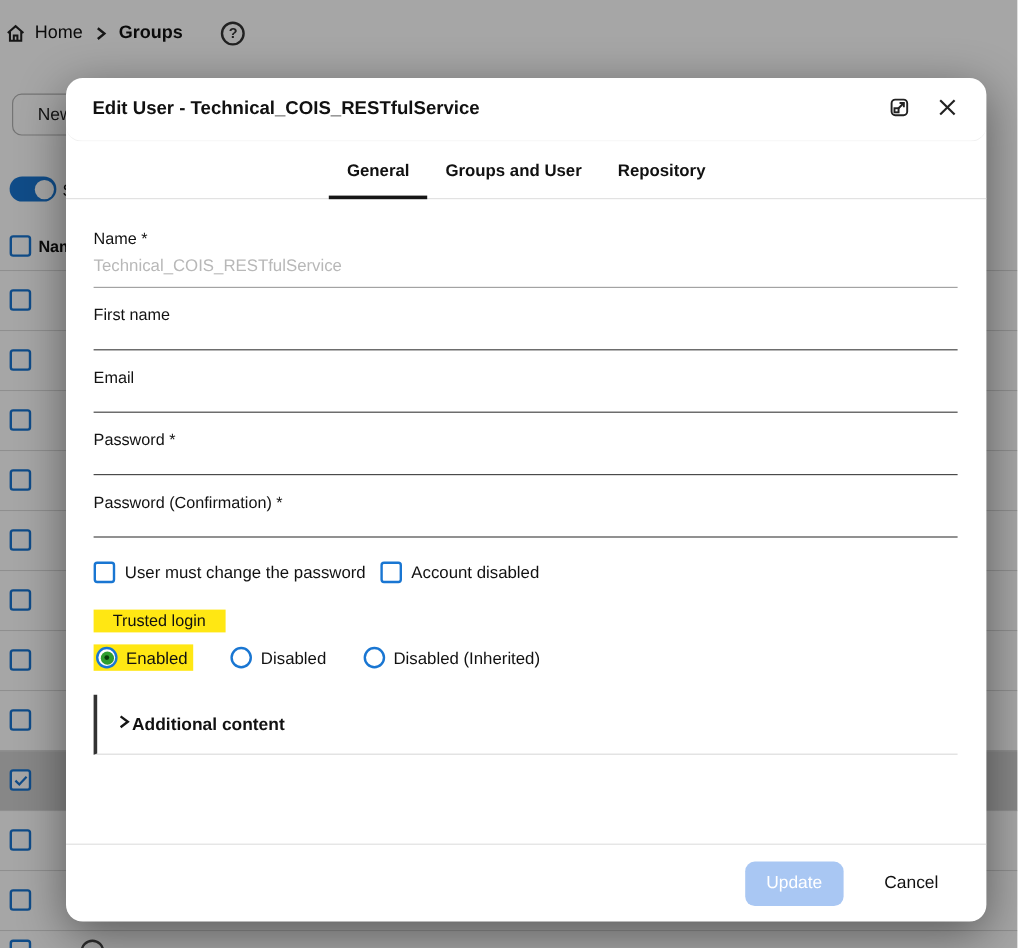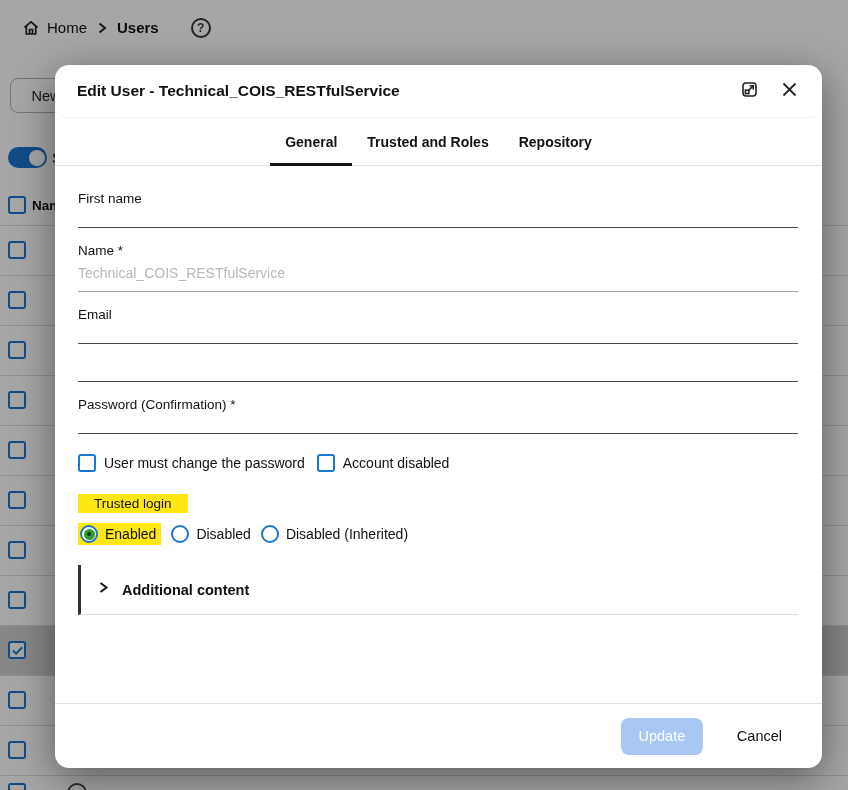--- a/index.html
+++ b/index.html
@@ -6,21 +6,21 @@
     --accent:#1976d2; --hl:#ffe713; --green:#2f9e2f; --upd:#a9c7f3;
   }
   *{box-sizing:border-box;}
   html,body{margin:0;padding:0;}
   body{
     width:848px;height:790px;overflow:hidden;position:relative;
     font-family:"Liberation Sans","DejaVu Sans",sans-serif;background:#fff;color:#111;
   }
   
   .bg{position:absolute;inset:0;background:#fff;}
-  .crumbs{position:absolute;top:0;left:0;right:0;height:55px;display:flex;align-items:center;padding-left:22px;}
+  .crumbs{position:absolute;top:0;left:0;right:0;height:55px;display:flex;align-items:center;padding-left:4px;}
   .crumbs svg{display:block;}
   .crumb-home{font-size:15px;margin-left:7px;}
   .crumb-sep{margin:0 9px;display:flex;align-items:center;}
   .crumb-current{font-size:15px;font-weight:bold;}
   .help{width:20px;height:20px;border:2px solid #333;border-radius:50%;display:flex;align-items:center;justify-content:center;
         font-size:12px;font-weight:bold;color:#333;margin-left:32px;}
   .new-btn{position:absolute;left:10px;top:78px;width:72px;height:35px;background:#fff;border:1px solid #b3b3b3;
            border-radius:8px;font-size:14.5px;color:#222;display:flex;align-items:center;justify-content:center;
            font-family:inherit;}
   .toggle{position:absolute;left:8px;top:147px;width:39px;height:21px;border-radius:11px;background:var(--accent);}
@@ -51,28 +51,28 @@
   .m-body{flex:1 1 auto;overflow:hidden;padding:26px 24px 0 23px;}
   .field{margin-bottom:16px;}
   .f-label{font-size:13.5px;line-height:14px;color:#121212;}
   .f-value{margin-top:7px;font-size:14px;line-height:17px;color:#b8b8b8;}
   .f-space{height:21px;}
   .f-line{border-bottom:1.5px solid #4a4a4a;}
   .f-line.muted{border-bottom-color:#a3a3a3;}
   .checks{display:flex;align-items:center;gap:12px;margin-top:20px;font-size:14px;}
   .check{display:flex;align-items:center;gap:8px;}
   .tl-label{display:inline-block;margin-top:22px;padding:2px 16px;font-size:13.5px;background:var(--hl);}
-  .radios{display:flex;align-items:center;gap:10px;margin-top:10px;font-size:14px;}
+  .radios{display:flex;align-items:center;gap:31px;margin-top:10px;font-size:14px;}
   .radio-item{display:flex;align-items:center;gap:7px;}
   .radio-item.hl{background:var(--hl);padding:2px 5px 2px 2px;}
   .radio{width:18px;height:18px;border:2px solid var(--accent);border-radius:50%;background:#fff;position:relative;flex:0 0 auto;}
   .radio.on::before{content:"";position:absolute;inset:1.5px;border-radius:50%;background:var(--green);}
   .radio.on::after{content:"";position:absolute;left:5px;top:5px;width:4px;height:4px;border-radius:50%;background:#0a3d0c;}
   .panel{margin-top:20px;height:50px;border-left:3px solid #333;border-bottom:1px solid #ddd;
-         display:flex;align-items:center;gap:12px;padding-left:15px;}
+         display:flex;align-items:center;padding-left:15px;}
   .panel-title{font-size:14.5px;font-weight:bold;}
   .m-footer{flex:0 0 65px;margin-top:auto;border-top:1px solid #e0e0e0;display:flex;align-items:center;
             justify-content:flex-end;gap:28px;padding-right:34px;}
   .update-btn{width:82px;height:37px;border:none;border-radius:8px;background:var(--upd);color:#fff;
               font-size:14.5px;font-family:inherit;}
   .cancel-btn{background:none;border:none;font-size:14.5px;color:#111;font-family:inherit;cursor:pointer;}
 </style>
 </head>
 <body>
 
@@ -84,21 +84,21 @@
           <path d="M4.3 7.3 V15 H13.7 V7.3"></path>
           <path d="M7.5 15 V10.5 H10.5 V15"></path>
       </svg>
     </span>
     <span class="crumb-home">Home</span>
     <span class="crumb-sep">
       <svg width="12" height="14" viewBox="0 0 12 14" fill="none" stroke="#222" stroke-width="2">
           <path d="M3.5 2.5 L9 7 L3.5 11.5"></path>
         </svg>
     </span>
-    <span class="crumb-current">Users</span>
+    <span class="crumb-current">Groups</span>
     <span class="help">?</span>
   </div>
 
   <button class="new-btn">New</button>
 
   <div class="toggle">
     <span class="knob"></span>
   </div>
   <span class="toggle-label">Sh</span>
 
@@ -176,46 +176,47 @@
               <path d="M2.5 2.5 L14.5 14.5"></path>
               <path d="M14.5 2.5 L2.5 14.5"></path>
             </svg>
         </span>
       </button>
     </span>
   </div>
 
   <div class="m-tabs">
     <span class="tab active">General</span>
-    <span class="tab">Trusted and Roles</span>
+    <span class="tab">Groups and User</span>
     <span class="tab">Repository</span>
   </div>
 
   <div class="m-body">
-
-    <div class="field">
-      <div class="f-label">First name</div>
-      <div class="f-space"></div>
-        <div class="f-line"></div>
-    </div>
 
     <div class="field">
       <div class="f-label">Name *</div>
       <div class="f-value">Technical_COIS_RESTfulService</div>
       <div class="f-line muted" style="margin-top:9px;"></div>
     </div>
 
+    <div class="field">
+      <div class="f-label">First name</div>
+      <div class="f-space"></div>
+        <div class="f-line"></div>
+    </div>
+
 
     <div class="field">
       <div class="f-label">Email</div>
       <div class="f-space"></div>
         <div class="f-line"></div>
     </div>
 
     <div class="field">
+      <div class="f-label">Password *</div>
       <div class="f-space"></div>
         <div class="f-line"></div>
     </div>
 
     <div class="field">
       <div class="f-label">Password (Confirmation) *</div>
       <div class="f-space"></div>
         <div class="f-line"></div>
     </div>
 

